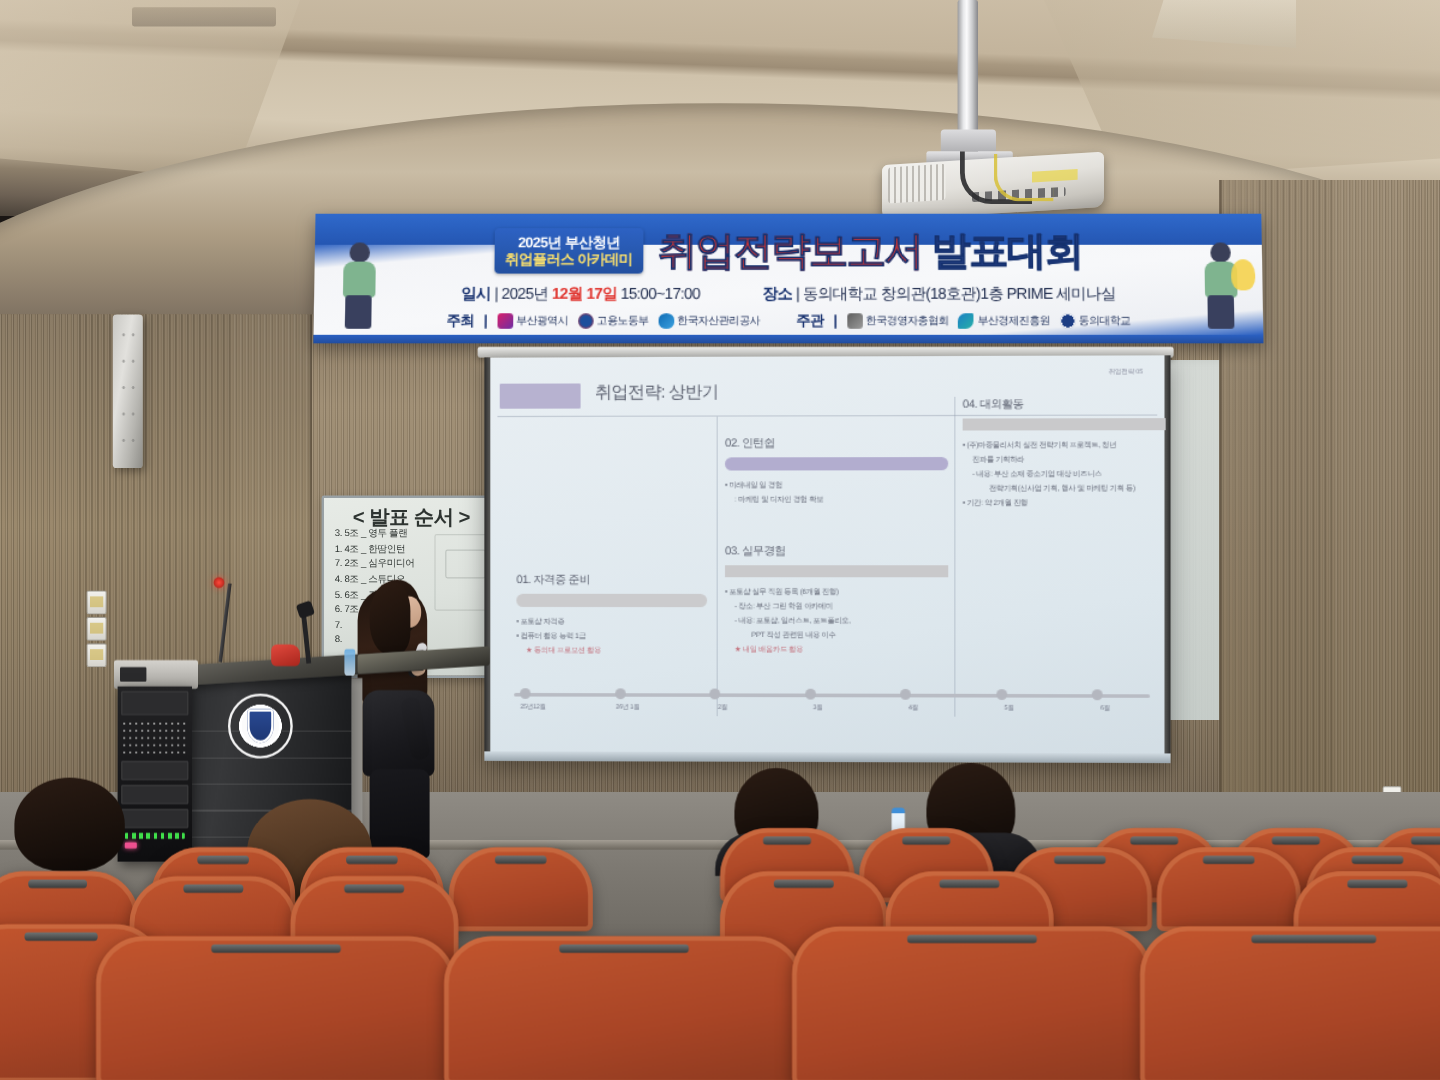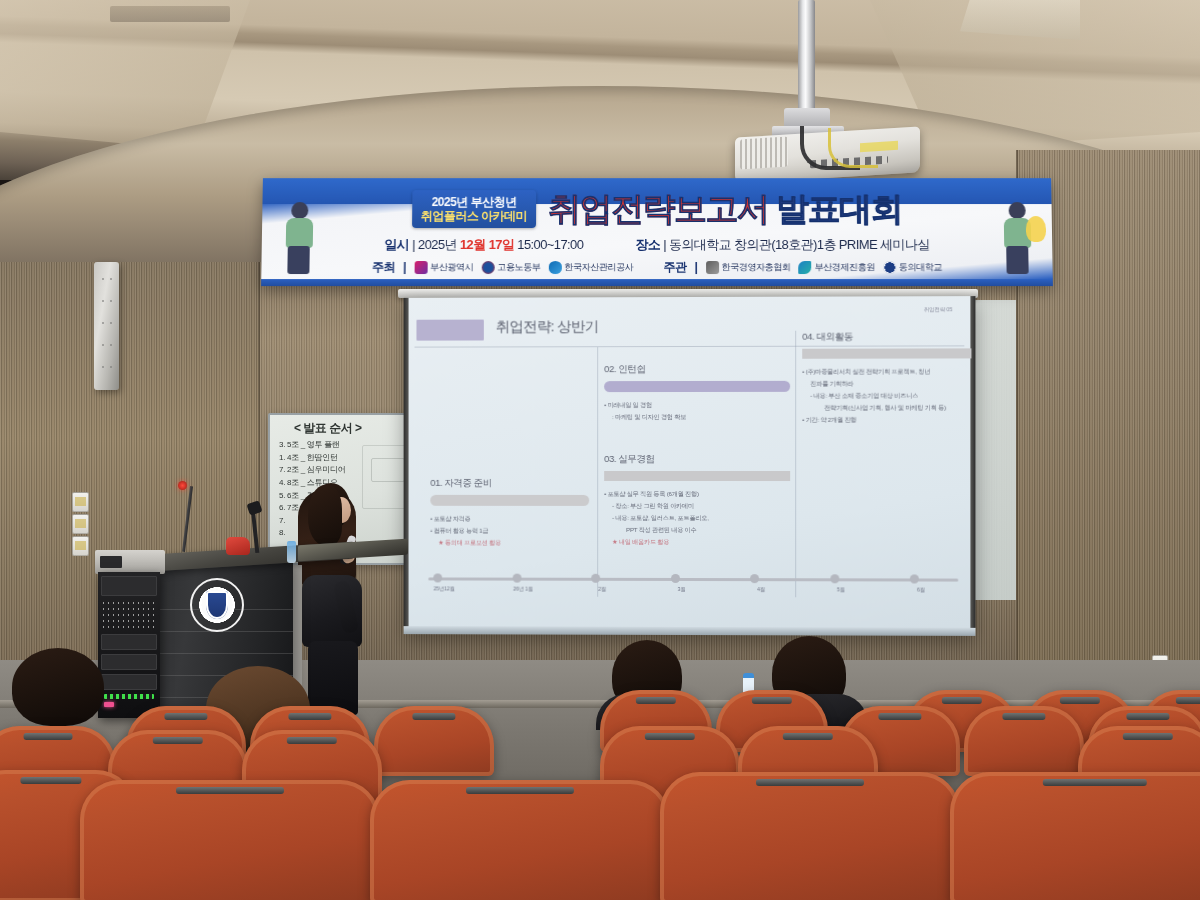--- a/index.html
+++ b/index.html
@@ -310,21 +310,21 @@
 
   
   .whiteboard {
     position: absolute; left: 268px; top: 413px; width: 154px; height: 152px;
     background: linear-gradient(170deg,#e7ebe6 0%, #dde2dd 55%, #ccd2cc 100%);
     border: 2px solid #98a0a4; border-radius: 2px;
     box-shadow: 2px 3px 8px rgba(0,0,0,.28);
     overflow: hidden;
   }
   .wb-title {
-    position: absolute; left: 24px; top: 5px; font-size: 12px; color: #2e3431;
+    position: absolute; left: 24px; top: 5px; font-size: 17px; color: #2e3431;
     font-weight: bold; letter-spacing: -.5px;
   }
   .wb-list { position: absolute; left: 9px; top: 24px; font-size: 8px; color: #2f3532;
              line-height: 1.58; letter-spacing: -.3px; }
   .wb-list div { white-space: nowrap; }
   .wb-sketch {
     position: absolute; right: 6px; top: 30px; width: 52px; height: 64px;
     border: 1px solid rgba(80,88,84,.35); border-radius: 2px; opacity: .5;
   }
   .wb-sketch:after {

